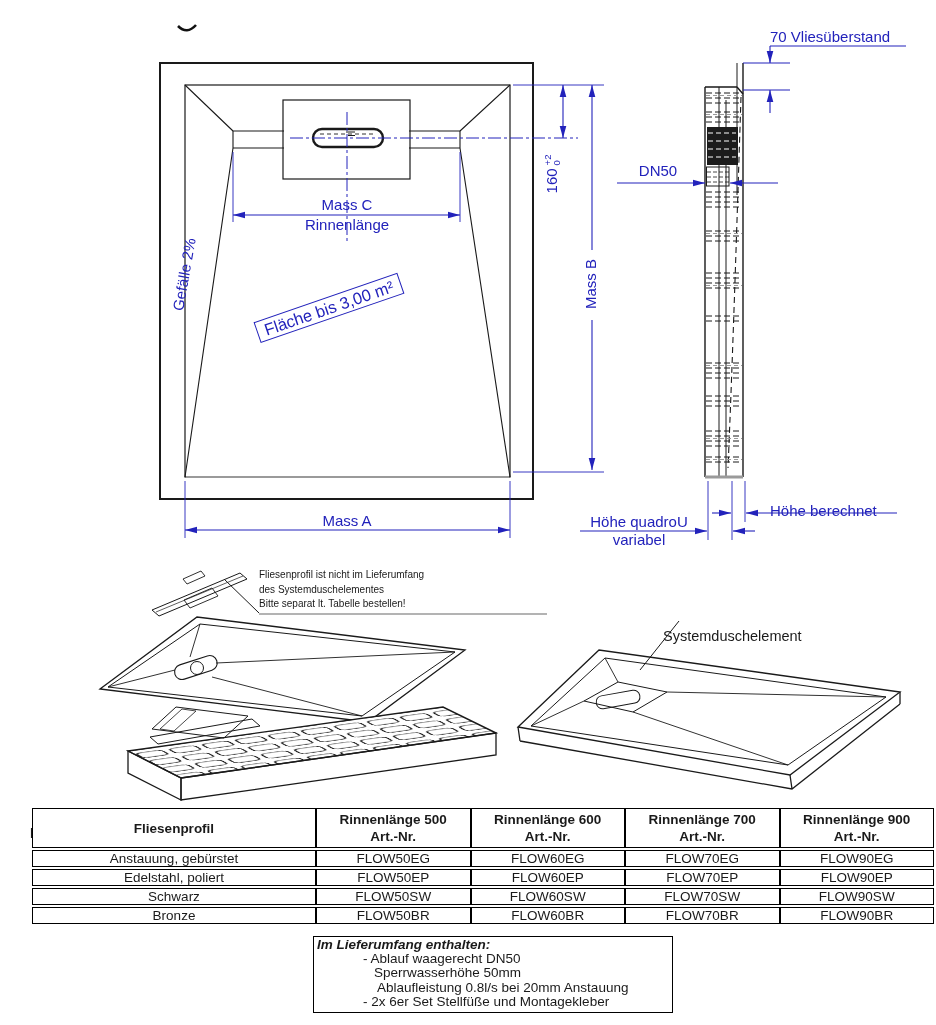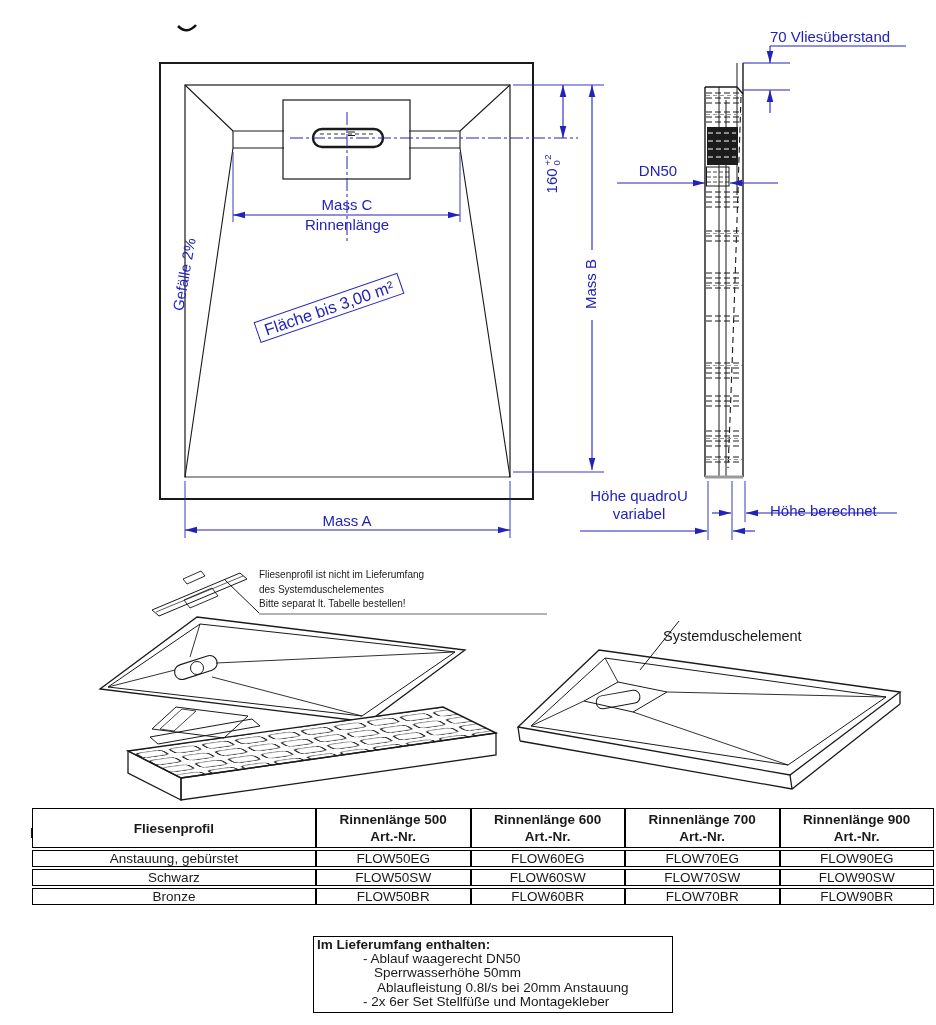--- a/index.html
+++ b/index.html
@@ -25,21 +25,21 @@
   #table-title { font-size:14px; font-weight:bold; }
   #order-table { position:absolute; left:32px; top:806px; width:902px;
                  border-collapse:separate; border-spacing:0 2px; table-layout:fixed; }
   #order-table td, #order-table th { border:1.6px solid #000; font-size:13.5px;
                  text-align:center; padding:0; height:15px; background:#fff; }
   #order-table th { font-weight:bold; height:38px; line-height:17px; }
   #order-table col.c0 { width:284px; }
   #included-box { position:absolute; left:313px; top:936px; width:352px;
                   border:1.8px solid #000; font-size:13.5px; line-height:14.2px;
                   padding:1px 3px 3px 3px; }
-  #included-box .bx-title { font-weight:bold; }
+  #included-box .bx-title { font-weight:bold;font-style:italic; }
   #included-box .it0, #included-box .it3 { padding-left:46px; }
   #included-box .it1 { padding-left:57px; }
   #included-box .it2 { padding-left:60px; }
 </style>
 </head>
 <body>
 
 <svg id="art" width="936" height="1025" viewBox="0 0 936 1025">
   <defs>
     <marker id="arr" markerWidth="13" markerHeight="9" refX="12" refY="4.5" orient="auto-start-reverse" markerUnits="userSpaceOnUse">
@@ -204,21 +204,21 @@
 </div>
 
 <div class="lbl blue rot ctr" style="left:556px; top:276px; width:70px;">Mass B</div>
 
 <div class="lbl blue ctr" style="left:620px; top:163px; width:76px;">DN50</div>
 
 <div class="lbl blue ctr" style="left:281px; top:513px; width:132px;">Mass A</div>
 
 <div class="lbl blue" style="left:770px; top:495px;margin-top:8px;">Höhe berechnet</div>
 
-<div class="lbl blue ctr" style="left:579px; top:487px; width:120px; line-height:17.5px;">
+<div class="lbl blue ctr" style="left:579px; top:513px; width:120px; line-height:17.5px;">
   <div>Höhe quadroU</div>
   <div>variabel</div>
 </div>
 
 <div class="lbl" id="note" style="left:259px; top:568px;">
   <div>Fliesenprofil ist nicht im Lieferumfang</div>
   <div>des Systemduschelementes</div>
   <div>Bitte separat lt. Tabelle bestellen!</div>
 </div>
 
@@ -253,20 +253,27 @@
       <div>Rinnenlänge 900</div>
       <div>Art.-Nr.</div>
     </th>
   </tr>
   <tr>
     <td>Anstauung, gebürstet</td>
     <td>FLOW50EG</td>
     <td>FLOW60EG</td>
     <td>FLOW70EG</td>
     <td>FLOW90EG</td>
+  </tr>
+  <tr>
+    <td>Edelstahl, poliert</td>
+    <td>FLOW50EP</td>
+    <td>FLOW60EP</td>
+    <td>FLOW70EP</td>
+    <td>FLOW90EP</td>
   </tr>
   <tr>
     <td>Schwarz</td>
     <td>FLOW50SW</td>
     <td>FLOW60SW</td>
     <td>FLOW70SW</td>
     <td>FLOW90SW</td>
   </tr>
   <tr>
     <td>Bronze</td>

